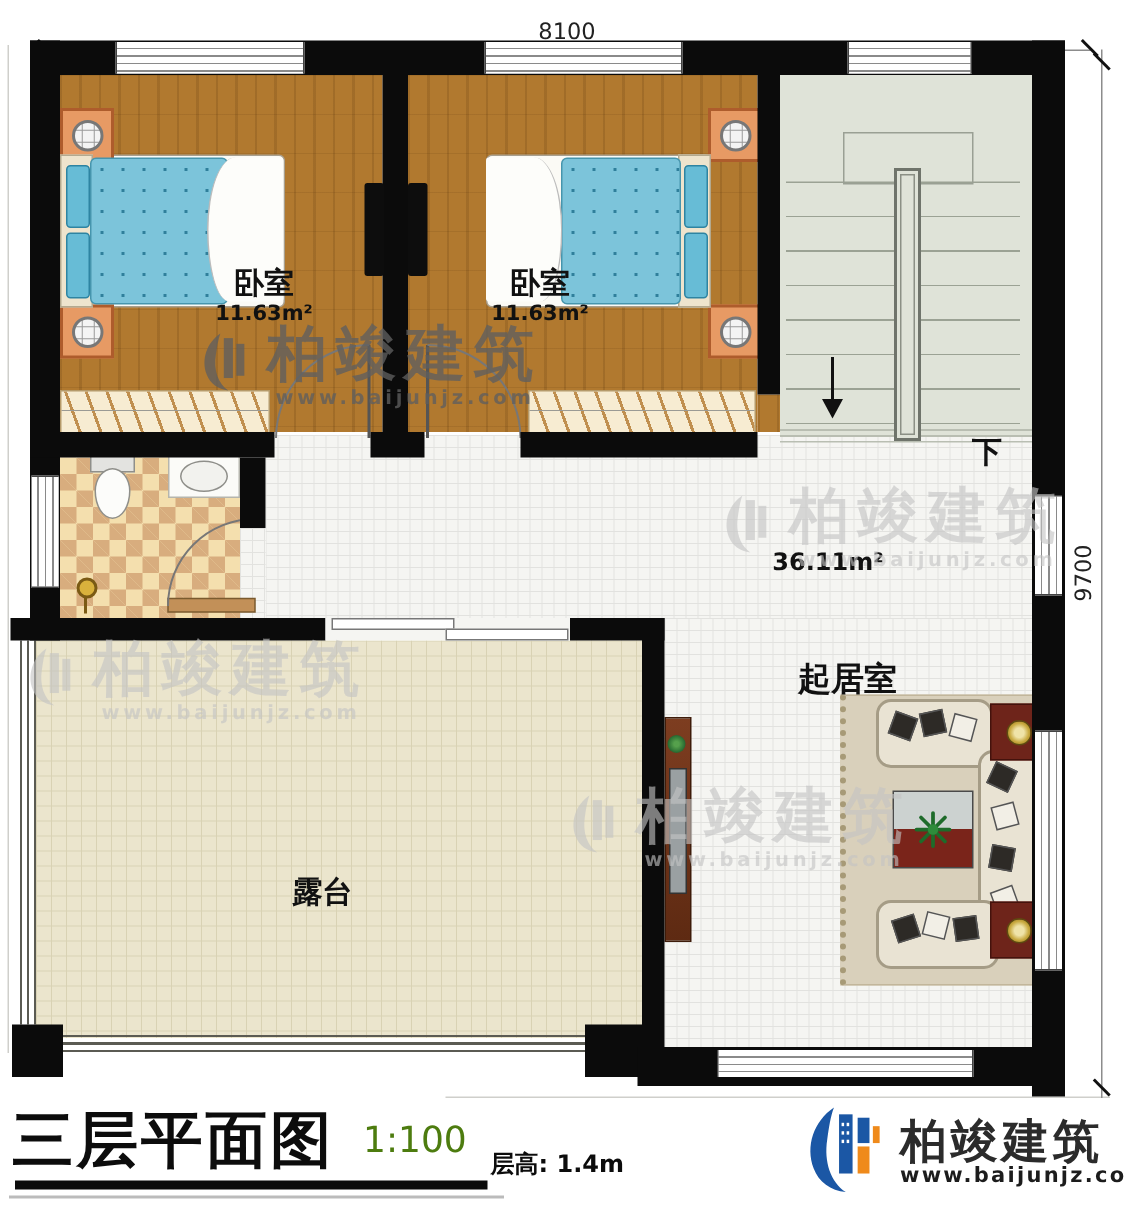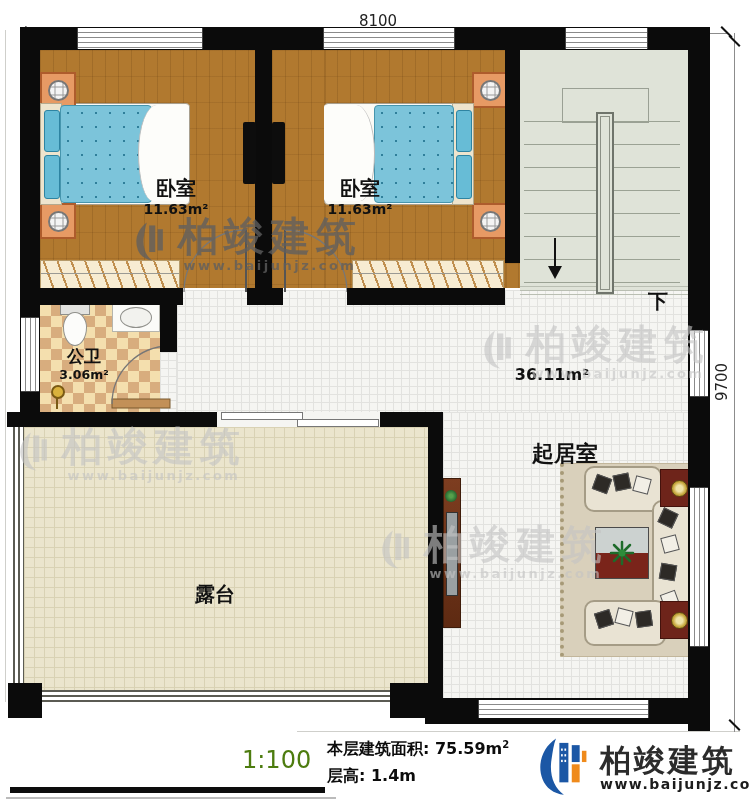--- a/index.html
+++ b/index.html
@@ -257,24 +257,20 @@
   </div>
 
   <div class="room-label" style="left:116px;top:176px;width:120px;">
     <span class="room-name" style="font-size:20px;">卧室</span>
     <span class="room-area" style="font-size:14px;">11.63m²</span>
   </div>
   <div class="room-label" style="left:300px;top:176px;width:120px;">
     <span class="room-name" style="font-size:20px;">卧室</span>
     <span class="room-area" style="font-size:14px;">11.63m²</span>
   </div>
-  <div class="room-label" style="left:44px;top:346px;width:80px;">
-    <span class="room-name" style="font-size:17px;">公卫</span>
-    <span class="room-area" style="font-size:12.5px;">3.06m²</span>
-  </div>
   <div class="room-label" style="left:505px;top:365px;width:94px;">
     <span class="room-area" style="font-size:16px;">36.11m²</span>
   </div>
   <div class="room-label" style="left:165px;top:582px;width:100px;">
     <span class="room-name" style="font-size:20px;">露台</span>
   </div>
   <div class="room-label" style="left:505px;top:440px;width:120px;">
     <span class="room-name" style="font-size:22px;">起居室</span>
   </div>
 
@@ -316,27 +312,24 @@
       <path d="M34 6 C10 22 0 52 10 78 C16 94 30 104 48 106 C30 94 22 70 26 44 C28 30 30 16 34 6 Z"></path>
       <rect x="40" y="14" width="16" height="70"></rect>
         <rect x="62" y="24" width="14" height="56"></rect>
     </svg>
     <div>
       <div class="wm-brand">柏竣建筑</div>
       <div class="wm-url">www.baijunjz.com</div>
     </div>
   </div>
 
+  <div class="footer-title" style="left:8px;top:733px;">三层平面图</div>
   <div class="footer-line1" style="left:10px;top:787px;width:315px;height:6px;"></div>
   <div class="footer-line2" style="left:6px;top:797px;width:330px;height:2px;"></div>
   <div class="footer-scale" style="left:242px;top:746px;">1:100</div>
-  <div class="footer-info" style="left:327px;top:739px;">
-    <span>本层建筑面积:</span>
-    <span>75.59m</span><sup style="font-size:10px;">2</sup>
-  </div>
   <div class="footer-info" style="left:327px;top:766px;">
     <span>层高:</span>
     <span>1.4m</span>
   </div>
   <svg class="abs" style="left:536px;top:735px;z-index:60;" width="58" height="62" viewBox="0 0 100 110">
     <path d="M34 6 C10 22 0 52 10 78 C16 94 30 104 48 106 C30 94 22 70 26 44 C28 30 30 16 34 6 Z" fill="#1b57a5"></path>
     <rect x="40" y="14" width="16" height="70" fill="#1b57a5"></rect>
     <rect x="43" y="24" width="3" height="4" fill="#fff"></rect>
       <rect x="49" y="24" width="3" height="4" fill="#fff"></rect>
     <rect x="43" y="34" width="3" height="4" fill="#fff"></rect>

